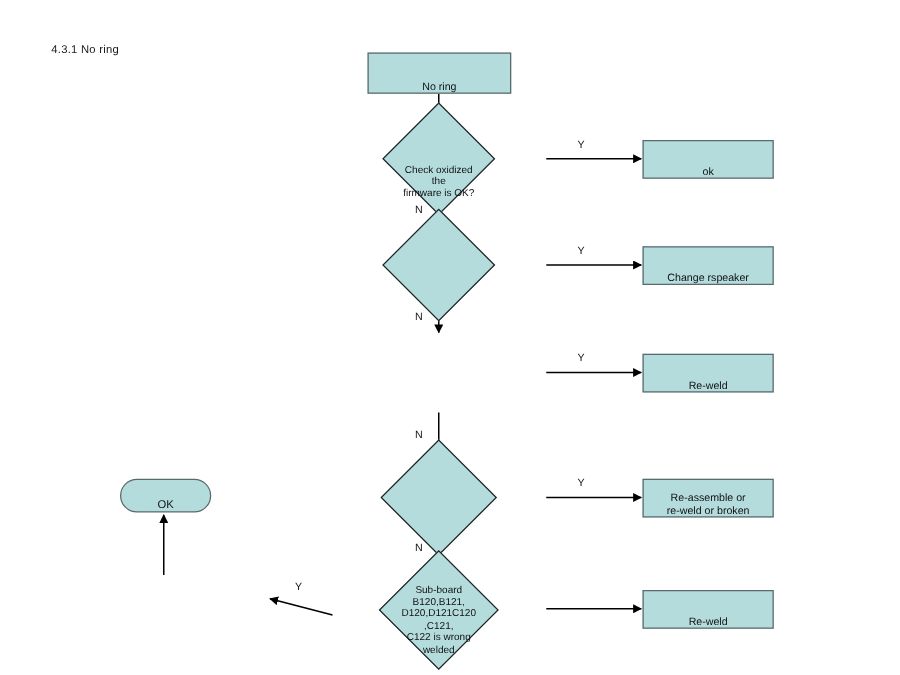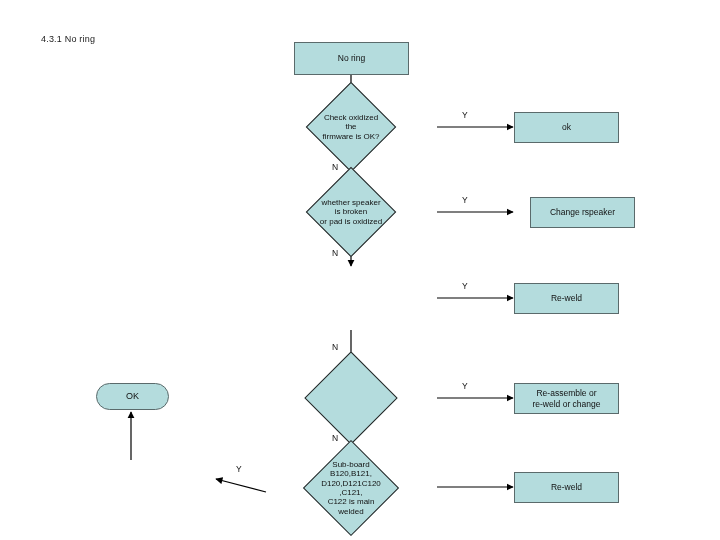--- a/index.html
+++ b/index.html
@@ -36,21 +36,21 @@
     left: 0;
     top: 0;
     width: 720px;
     height: 540px;
     pointer-events: none;
   }
   .node {
     position: absolute;
     box-sizing: border-box;
     display: flex;
-    align-items: center;
+    align-items: flex-end;
     justify-content: center;
     text-align: center;
     color: #111111;
   }
   .node-text {
     position: relative;
     z-index: 3;
     line-height: 1.18;
     white-space: pre-line;
     pointer-events: none;
@@ -137,55 +137,52 @@
 
   <div class="node diamond" style="left:265px; top:95px; width:172px; height:64px;">
     <span class="shape" style="width:62px; height:62px;"></span>
     <span class="node-text">Check oxidized
 the
 firmware  is OK?</span>
   </div>
 
   <div class="node diamond" style="left:265px; top:180px; width:172px; height:64px;">
     <span class="shape" style="width:62px; height:62px;"></span>
-    <span class="node-text">whether speaker
-is  broken
-or pad is oxidized</span>
   </div>
 
 
   <div class="node diamond" style="left:265px; top:364px; width:172px; height:68px;">
     <span class="shape" style="width:64px; height:64px;"></span>
   </div>
 
   <div class="node diamond" style="left:265px; top:452px; width:172px; height:72px;">
     <span class="shape" style="width:66px; height:66px;"></span>
     <span class="node-text">Sub-board
 B120,B121,
 D120,D121C120
 ,C121,
-C122 is main
+C122 is wrong
 welded</span>
   </div>
 
   <div class="node box" style="left:514px; top:112px; width:105px; height:31px;">
     <span class="node-text">ok</span>
   </div>
 
-  <div class="node box" style="left:514px; top:197px; width:105px; height:31px;margin-left:16px;">
+  <div class="node box" style="left:514px; top:197px; width:105px; height:31px;">
     <span class="node-text">Change rspeaker</span>
   </div>
 
   <div class="node box" style="left:514px; top:283px; width:105px; height:31px;">
     <span class="node-text">Re-weld</span>
   </div>
 
   <div class="node box" style="left:514px; top:383px; width:105px; height:31px;">
     <span class="node-text">Re-assemble or
-re-weld or change</span>
+re-weld or broken</span>
   </div>
 
   <div class="node box" style="left:514px; top:472px; width:105px; height:31px;">
     <span class="node-text">Re-weld</span>
   </div>
 
 
   <div class="node terminator" style="left:96px; top:383px; width:73px; height:27px;">
     <span class="node-text">OK</span>
   </div>

